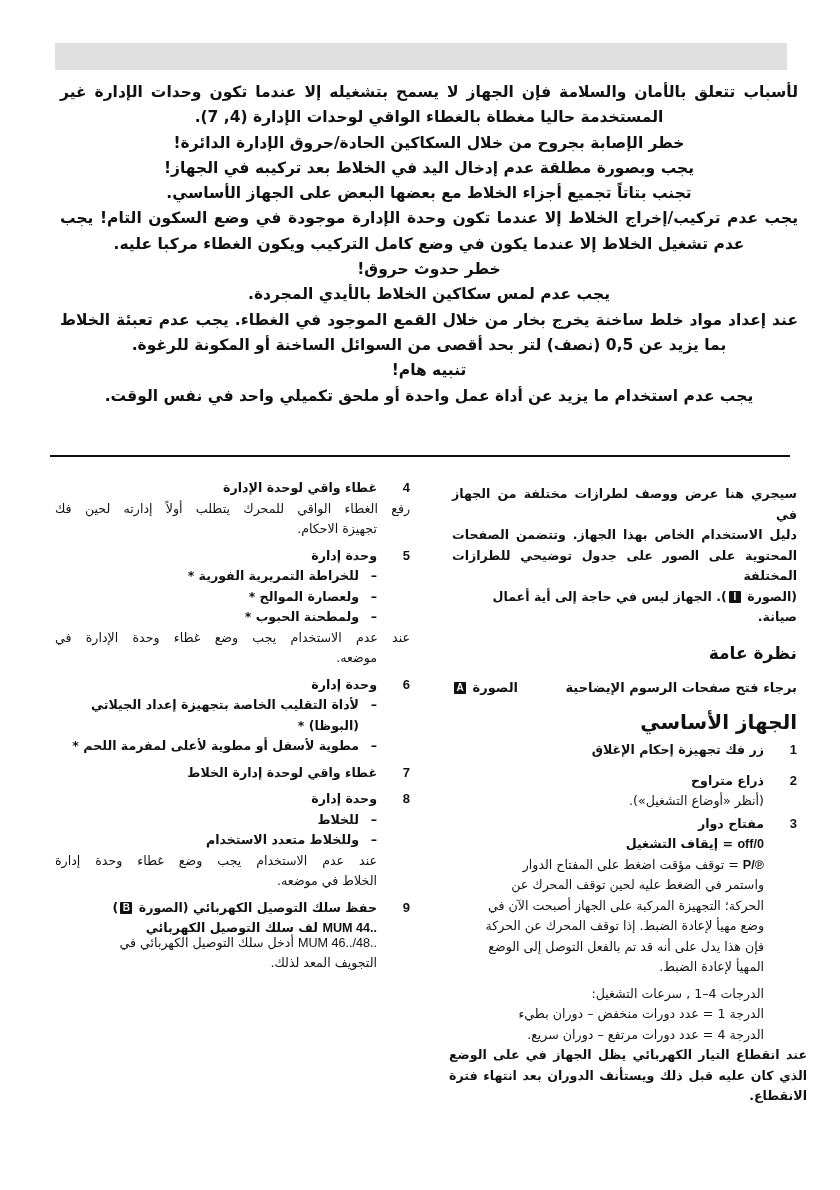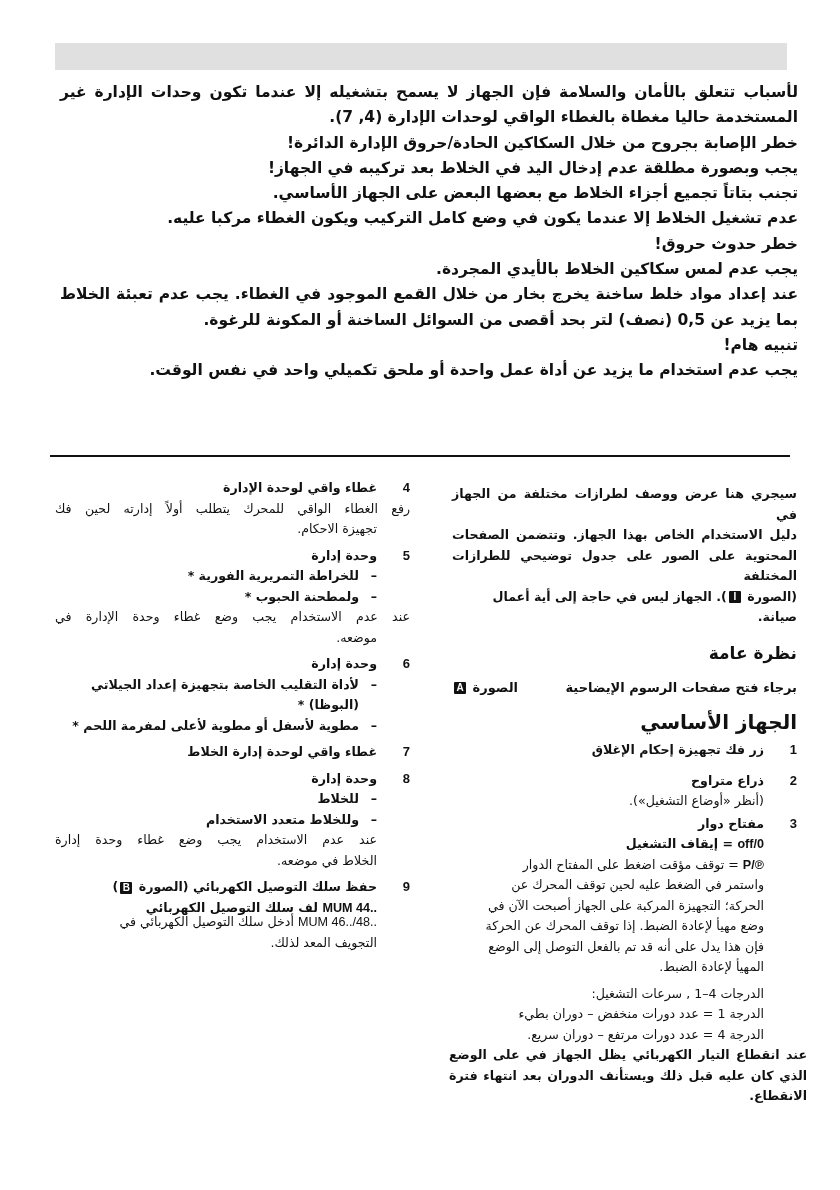--- a/index.html
+++ b/index.html
@@ -2,21 +2,21 @@
 <html><head>
 <meta charset="utf-8">
 <style>
   html, body { margin: 0; padding: 0; }
   body {
     width: 840px; height: 1190px; background: #ffffff; position: relative; overflow: hidden;
     font-family: "DejaVu Sans", sans-serif; color: #111111;
   }
   .topbar { position: absolute; left: 55px; top: 43px; width: 732px; height: 27px; background: #e0e0e0; }
   .top-section { position: absolute; left: 60px; top: 80px; width: 738px; direction: rtl; text-align: right; }
-  .top-section .line { font-size: 15.5px; line-height: 25.3px; white-space: nowrap; font-weight: bold; letter-spacing: -0.2px; }
+  .top-section .line { font-size: 15.5px; line-height: 25.3px; white-space: nowrap; font-weight: bold; letter-spacing: -0.2px; text-align: center; }
   .top-section .justify { text-align: justify; text-align-last: justify; }
   .top-section .bold { font-weight: 900; }
   .separator { position: absolute; left: 50px; top: 455px; width: 740px; height: 1.5px; background: #111; }
 
   .col { position: absolute; direction: rtl; text-align: right; font-size: 12.6px; line-height: 20.5px; font-weight: bold; }
   .col-right { left: 440px; top: 484px; width: 345px; margin-left: 12px; }
   .col-left { left: 55px; top: 478px; width: 355px; }
 
   .para { margin: 0; }
   .just { text-align: justify; text-align-last: justify; }
@@ -37,20 +37,21 @@
 <body>
 
 <div class="topbar"></div>
 
 <div class="top-section">
   <div class="line justify">لأسباب تتعلق بالأمان والسلامة فإن الجهاز لا يسمح بتشغيله إلا عندما تكون وحدات الإدارة غير</div>
   <div class="line">المستخدمة حاليا مغطاة بالغطاء الواقي لوحدات الإدارة (4, 7).</div>
   <div class="line bold">خطر الإصابة بجروح من خلال السكاكين الحادة/حروق الإدارة الدائرة!</div>
   <div class="line">يجب وبصورة مطلقة عدم إدخال اليد في الخلاط بعد تركيبه في الجهاز!</div>
   <div class="line">تجنب بتاتاً تجميع أجزاء الخلاط مع بعضها البعض على الجهاز الأساسي.</div>
+  <div class="line justify">يجب عدم تركيب/إخراج الخلاط إلا عندما تكون وحدة الإدارة موجودة في وضع السكون التام! يجب</div>
   <div class="line">عدم تشغيل الخلاط إلا عندما يكون في وضع كامل التركيب ويكون الغطاء مركبا عليه.</div>
   <div class="line bold">خطر حدوث حروق!</div>
   <div class="line">يجب عدم لمس سكاكين الخلاط بالأيدي المجردة.</div>
   <div class="line justify">عند إعداد مواد خلط ساخنة يخرج بخار من خلال القمع الموجود في الغطاء. يجب عدم تعبئة الخلاط</div>
   <div class="line">بما يزيد عن 0,5 (نصف) لتر بحد أقصى من السوائل الساخنة أو المكونة للرغوة.</div>
   <div class="line bold">تنبيه هام!</div>
   <div class="line">يجب عدم استخدام ما يزيد عن أداة عمل واحدة أو ملحق تكميلي واحد في نفس الوقت.</div>
 </div>
 
 <div class="separator"></div>
@@ -121,20 +122,21 @@
   </div>
   <div style="font-weight:normal">
     <div class="just">رفع الغطاء الواقي للمحرك يتطلب أولاً إدارته لحين فك</div>
     <div style="padding-right:33px">تجهيزة الاحكام.</div>
   </div>
 
   <div class="item">
     <span class="num">5</span>
     <div class="title">وحدة إدارة</div>
     <div class="dash">للخراطة التمريرية الفورية *</div>
+    <div class="dash">ولعصارة الموالح *</div>
     <div class="dash">ولمطحنة الحبوب *</div>
   </div>
   <div style="font-weight:normal">
     <div class="just">عند عدم الاستخدام يجب وضع غطاء وحدة الإدارة في</div>
     <div style="padding-right:33px">موضعه.</div>
   </div>
 
   <div class="item">
     <span class="num">6</span>
     <div class="title">وحدة إدارة</div>

